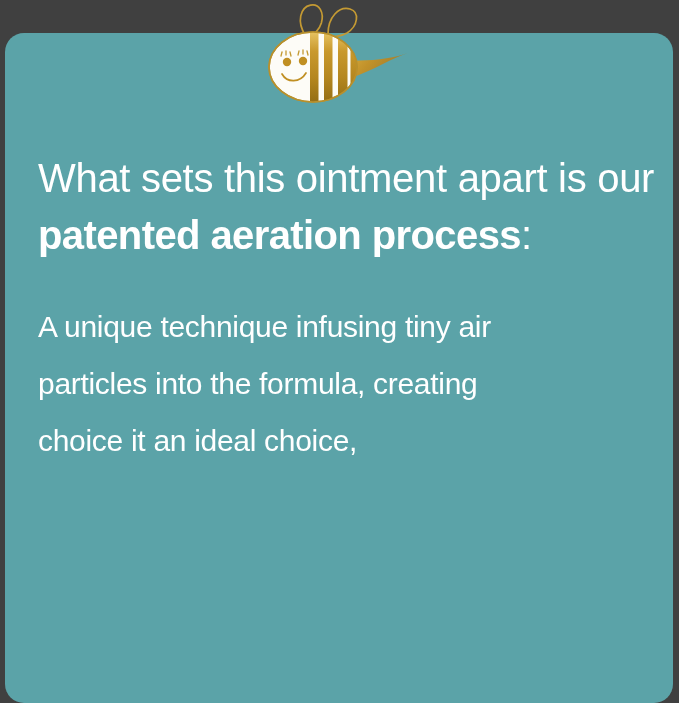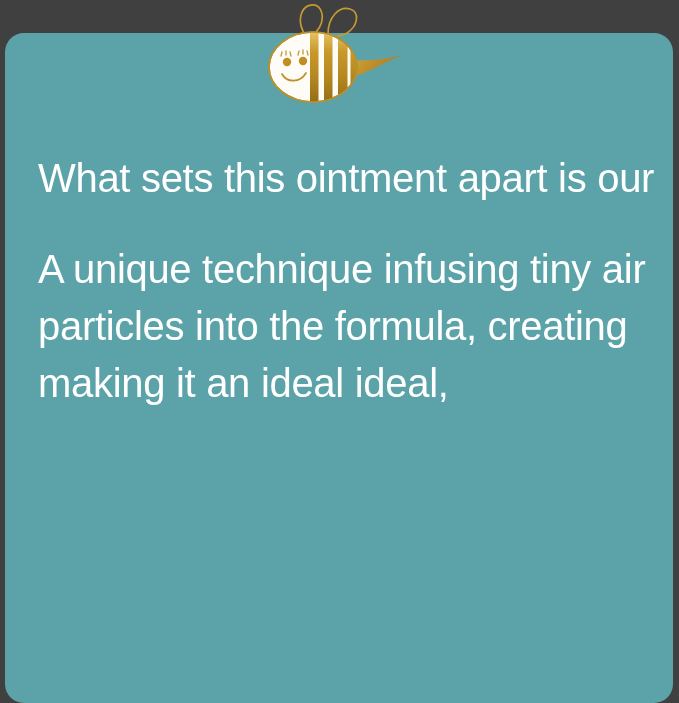--- a/index.html
+++ b/index.html
@@ -59,21 +59,21 @@
     white-space:nowrap;
   }
   .lede .strong {
     font-weight:700;
     letter-spacing:-0.6px;
   }
 
   .spacer { height:34px; }
 
   .body-para {
-    font-size:40px;
+    font-size:30px;
     line-height:57px;
     font-weight:300;
     letter-spacing:-0.3px;
   }
   .body-para .ln { display:block; white-space:nowrap; }
 </style>
 </head>
 <body>
 
 <div id="stage">
@@ -129,24 +129,25 @@
         </g>
         <path d="M24 74 C29 83 42 83 48 73" fill="none" stroke="#c08f22" stroke-width="1.7" stroke-linecap="round"></path>
       </g>
     </svg>
   </div>
 
   <div class="copy">
 
     <div class="lede">What sets this ointment apart is our</div>
 
+    <div class="lede"><span class="strong">patented aeration process</span><span>:</span></div>
 
     <div class="spacer"></div>
 
     <div class="body-para">
       <span class="ln">A unique technique infusing tiny air</span>
       <span class="ln">particles into the formula, creating</span>
-      <span class="ln">making it an ideal ideal,</span>
+      <span class="ln">choice it an ideal choice,</span>
     </div>
 
   </div>
 
 </div>
 
 </body></html>

